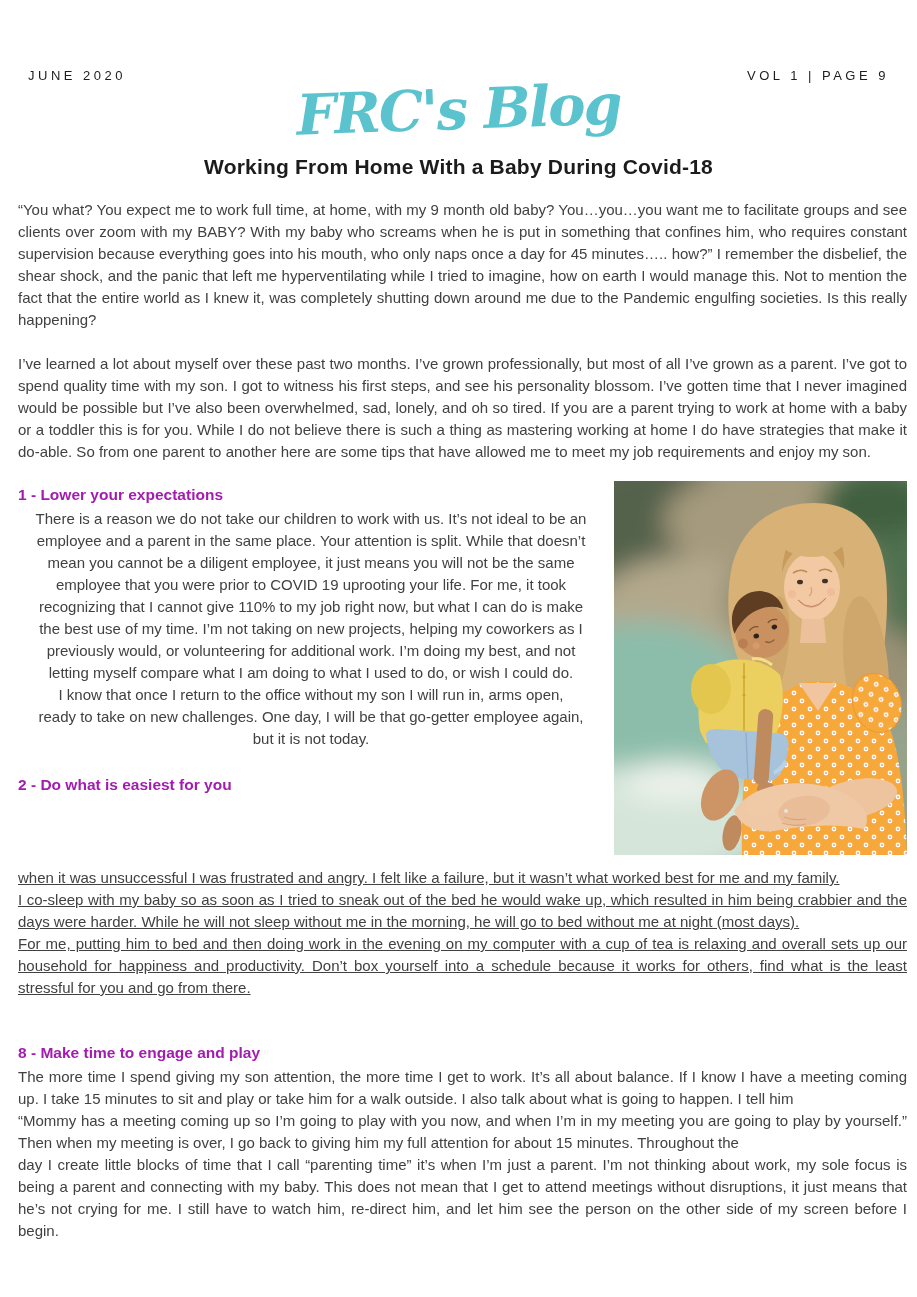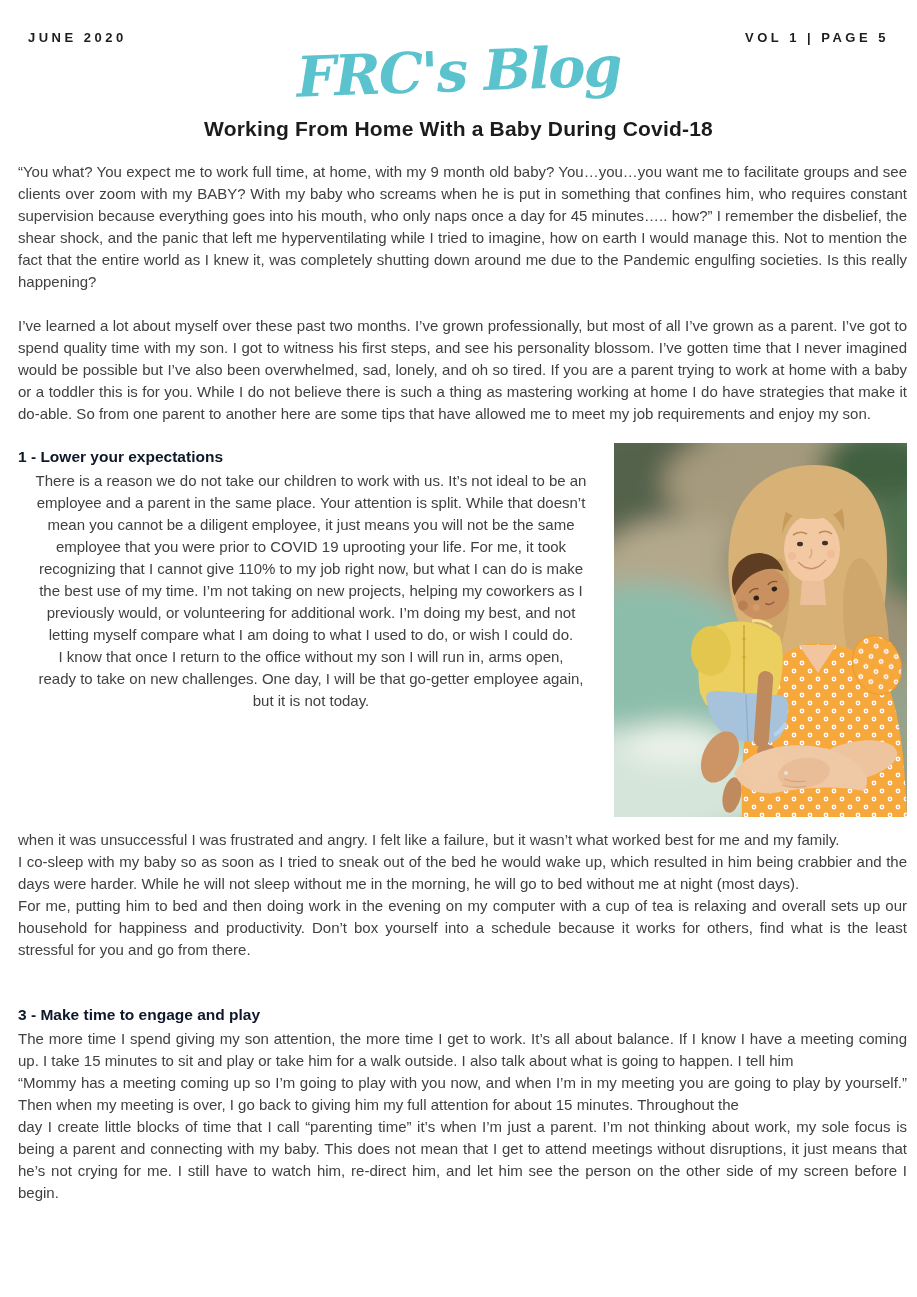--- a/index.html
+++ b/index.html
@@ -1,49 +1,49 @@
 <!DOCTYPE html>
 <html><head>
 <meta charset="utf-8">
 <style>
   html,body{margin:0;padding:0;background:#ffffff;}
   body{width:917px;height:1297px;overflow:hidden;font-family:"Liberation Sans",sans-serif;color:#414141;}
   .page{width:917px;height:1297px;background:#ffffff;box-sizing:border-box;}
 
   .masthead{display:flex;justify-content:space-between;align-items:flex-start;padding:30px 28px 0 28px;}
-  .masthead span{font-size:13px;font-weight:700;letter-spacing:3.5px;color:#1d1d1d;white-space:nowrap;}
+  .masthead span{font-size:13px;font-weight:400;letter-spacing:3.5px;color:#1d1d1d;white-space:nowrap;margin-top:38px;}
 
   .logo{margin-top:-14px;text-align:center;font-family:"DejaVu Serif",serif;font-style:italic;font-weight:700;
         font-size:56px;line-height:80px;color:#5bc3cd;letter-spacing:-2px;transform:rotate(-2deg);}
 
   .title{margin:6px 0 0 0;text-align:center;font-size:21px;font-weight:700;color:#1c1c1c;letter-spacing:0.2px;}
 
   .content{margin:20px 10px 0 18px;font-size:15px;line-height:22px;}
   p{margin:0 0 22px 0;}
   .justify{text-align:justify;}
   .prelines{white-space:pre-line;}
   .wrapped{text-align:center;}
-  .clear-photo{clear:right;}
+  .clear-photo{clear:right;text-decoration:underline;}
 
-  h2{font-size:15.5px;font-weight:700;color:#0f172a;margin:25px 0 3px 0;line-height:20px;}
+  h2{font-size:15.5px;font-weight:700;color:#a21caf;margin:25px 0 3px 0;line-height:20px;}
   h2.first{margin-top:14px;}
   h2.gap-lg{margin-top:44px;}
   section p{margin-bottom:0;}
 
   figure.photo{float:right;width:293px;height:374px;margin:-4px 0 12px 10px;padding:0;}
   figure.photo svg{display:block;width:293px;height:374px;}
 </style>
 </head>
 <body>
 
 <div class="page">
 
   <header class="masthead">
     <span>JUNE 2020</span>
-    <span>VOL 1 | PAGE 5</span>
+    <span>VOL 1 | PAGE 9</span>
   </header>
 
   <div class="logo">FRC's Blog</div>
 
   <h1 class="title">Working From Home With a Baby During Covid-18</h1>
 
   <main class="content">
 
     <p class="justify">“You what? You expect me to work full time, at home, with my 9 month old baby? You…you…you want me to facilitate groups and see clients over zoom with my BABY? With my baby who screams when he is put in something that confines him, who requires constant supervision because everything goes into his mouth, who only naps once a day for 45 minutes….. how?” I remember the disbelief, the shear shock, and the panic that left me hyperventilating while I tried to imagine, how on earth I would manage this. Not to mention the fact that the entire world as I knew it, was completely shutting down around me due to the Pandemic engulfing societies. Is this really happening?</p>
     <p class="justify">I’ve learned a lot about myself over these past two months. I’ve grown professionally, but most of all I’ve grown as a parent. I’ve got to spend quality time with my son. I got to witness his first steps, and see his personality blossom. I’ve gotten time that I never imagined would be possible but I’ve also been overwhelmed, sad, lonely, and oh so tired. If you are a parent trying to work at home with a baby or a toddler this is for you. While I do not believe there is such a thing as mastering working at home I do have strategies that make it do-able. So from one parent to another here are some tips that have allowed me to meet my job requirements and enjoy my son.</p>
@@ -158,26 +158,27 @@
  recognizing that I cannot give 110% to my job right now, but what I can do is make
 the best use of my time. I’m not taking on new projects, helping my coworkers as I
 previously would, or volunteering for additional work. I’m doing my best, and not
 letting myself compare what I am doing to what I used to do, or wish I could do.
 I know that once I return to the office without my son I will run in, arms open,
 ready to take on new challenges. One day, I will be that go-getter employee again,
 but it is not today.</p>
     </section>
 
     <section>
+      <h2>2 - Do what is easiest for you</h2>
       <p class="prelines justify clear-photo">when it was unsuccessful I was frustrated and angry. I felt like a failure, but it wasn’t what worked best for me and my family.
 I co-sleep with my baby so as soon as I tried to sneak out of the bed he would wake up, which resulted in him being crabbier and the days were harder. While he will not sleep without me in the morning, he will go to bed without me at night (most days).
 For me, putting him to bed and then doing work in the evening on my computer with a cup of tea is relaxing and overall sets up our household for happiness and productivity. Don’t box yourself into a schedule because it works for others, find what is the least stressful for you and go from there.</p>
     </section>
 
     <section>
-      <h2 class="gap-lg">3 - Make time to engage and play</h2>
+      <h2 class="gap-lg">8 - Make time to engage and play</h2>
       <p class="prelines justify">The more time I spend giving my son attention, the more time I get to work. It’s all about balance. If I know I have a meeting coming up. I take 15 minutes to sit and play or take him for a walk outside. I also talk about what is going to happen. I tell him
 “Mommy has a meeting coming up so I’m going to play with you now, and when I’m in my meeting you are going to play by yourself.” Then when my meeting is over, I go back to giving him my full attention for about 15 minutes. Throughout the
 day I create little blocks of time that I call “parenting time” it’s when I’m just a parent. I’m not thinking about work, my sole focus is being a parent and connecting with my baby.  This does not mean that I get to attend meetings without disruptions, it just means that he’s not crying for me. I still have to watch him, re-direct him, and let him see the person on the other side of my screen before I begin.</p>
     </section>
 
   </main>
 </div>
 
 </body></html>

